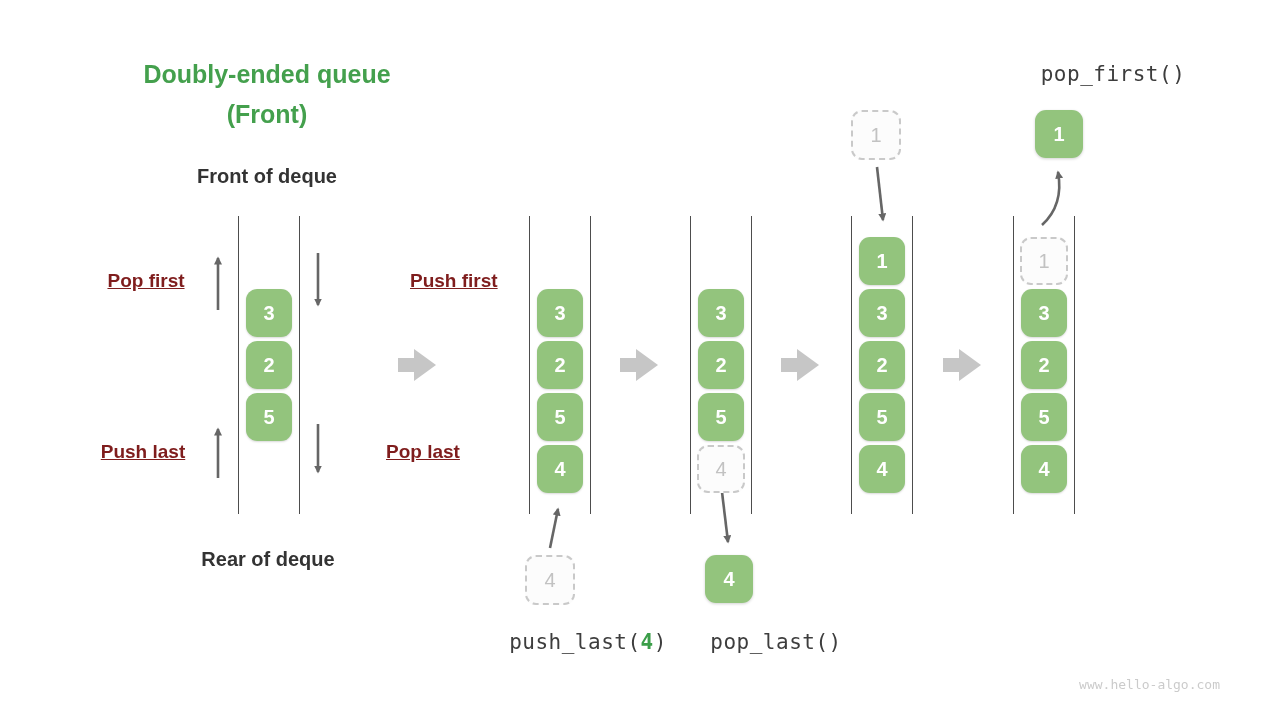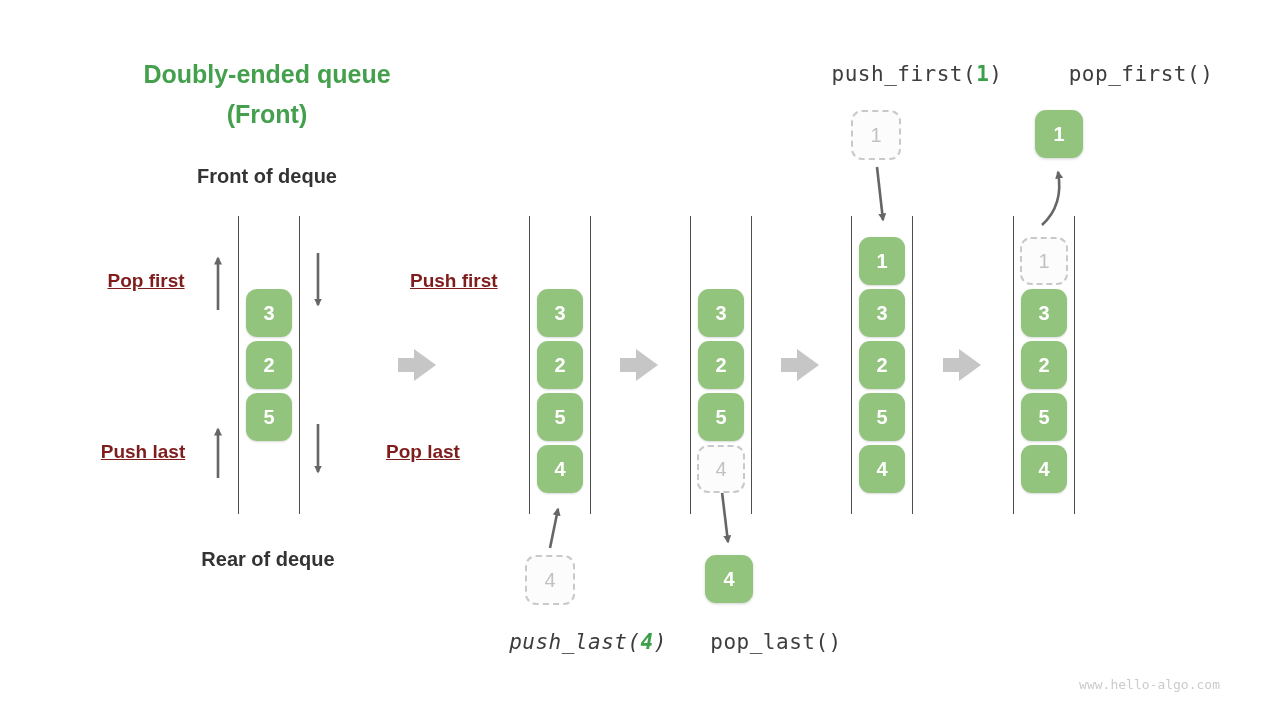--- a/index.html
+++ b/index.html
@@ -67,22 +67,22 @@
   #ghost-1{left:851px;top:110px;}
   #out-1{left:1035px;top:110px;}
 
   
   .code-label{
     font-family:"DejaVu Sans Mono", monospace;font-size:21px;color:#3d3d3d;
     letter-spacing:0.5px;
   }
   .code-arg{color:#3b9e49;font-weight:bold;}
   #op-push-first{left:917px;top:62px;}
-  #op-pop-first{left:1113px;top:62px;margin-left:28px;}
-  #op-push-last{left:588px;top:630px;font-style:italic;}
+  #op-pop-first{left:1113px;top:62px;}
+  #op-push-last{left:588px;top:630px;}
   #op-pop-last{left:776px;top:630px;}
 
   
   #watermark{
     right:60px;top:677px;left:auto;color:#cbcbcb;
     font-family:"DejaVu Sans Mono", monospace;font-size:13px;
   }
 
   
   #arrow-layer{position:absolute;left:0;top:0;width:1280px;height:720px;pointer-events:none;}
@@ -160,20 +160,19 @@
     <div class="cell r2">2</div>
     <div class="cell r3">5</div>
     <div class="cell r4">4</div>
   </div>
 
   <div id="ghost-4" class="float-cell float-ghost">4</div>
   <div id="out-4" class="float-cell">4</div>
   <div id="ghost-1" class="float-cell float-ghost">1</div>
   <div id="out-1" class="float-cell">1</div>
 
-  <div id="op-push-first" class="abs ctr code-label"><span>push_first(</span><span class="code-arg">1</span><span>)</span></div>
   <div id="op-pop-first" class="abs ctr code-label"><span>pop_first()</span></div>
   <div id="op-push-last" class="abs ctr code-label"><span>push_last(</span><span class="code-arg">4</span><span>)</span></div>
   <div id="op-pop-last" class="abs ctr code-label"><span>pop_last()</span></div>
 
   <div id="watermark" class="abs">www.hello-algo.com</div>
 
 </div>
 
 </body></html>

